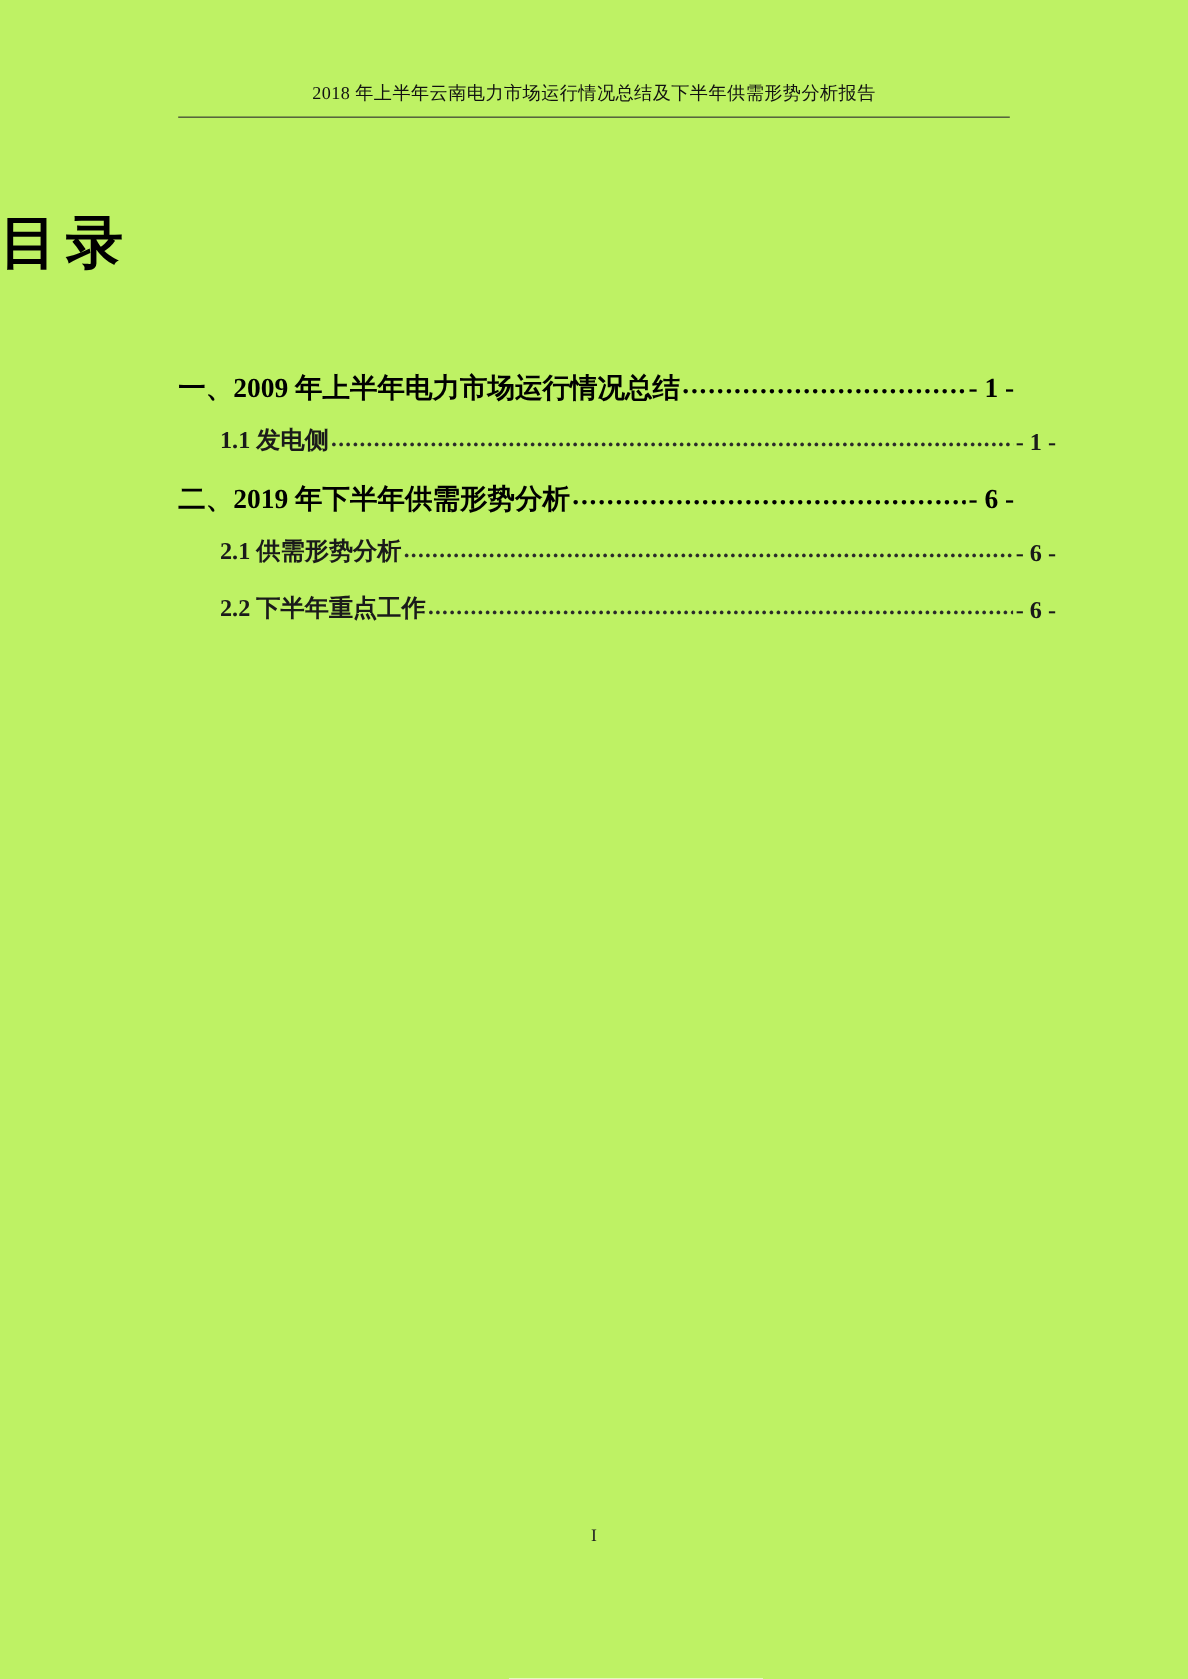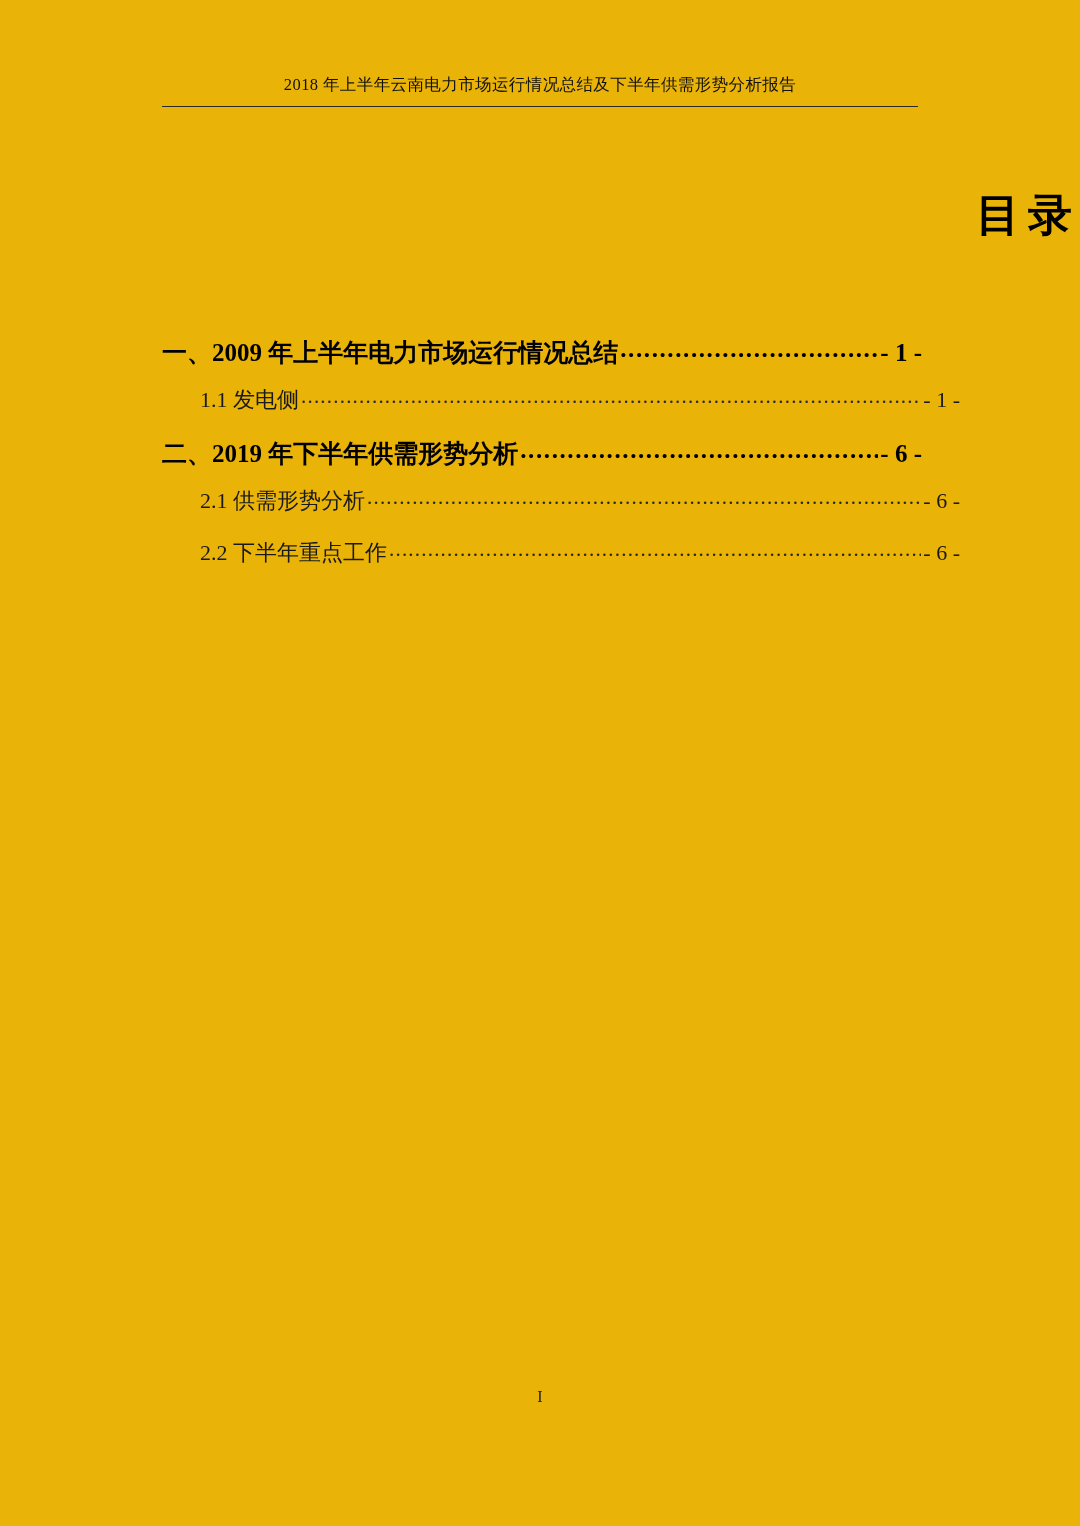--- a/index.html
+++ b/index.html
@@ -9,21 +9,21 @@
   }
   body {
     font-family: "Liberation Serif", "DejaVu Serif", serif;
     color: #1a1a1a;
   }
   .page {
     position: relative;
     width: 1080px;
     height: 1526px;
     margin: 0 auto;
-    background: #eab308;
+    background: #bef264;
     overflow: hidden;
   }
 
   
   .header {
     position: absolute;
     top: 74px;
     left: 0;
     width: 1080px;
     text-align: center;
@@ -43,22 +43,22 @@
     width: 756px;
     border-top: 1px solid #2b2b2b;
   }
 
   
   .toc-title {
     position: absolute;
     top: 186px;
     left: 0;
     width: 1080px;
-    text-align: right;
-    font-size: 44px;
+    text-align: left;
+    font-size: 52px;
     font-weight: bold;
     letter-spacing: 8px;
     color: #000;
   }
 
   
   .toc {
     position: absolute;
     top: 330px;
     left: 162px;
@@ -74,24 +74,25 @@
 
   .toc-row.level1 {
     font-size: 25px;
     font-weight: bold;
     color: #000;
     margin-bottom: 16px;
     margin-top: 6px;
   }
   .toc-row.level2 {
     font-size: 22px;
-    font-weight: normal;
+    font-weight: bold;
     color: #1a1a1a;
     margin-bottom: 22px;
     padding-left: 38px;
+    align-items: flex-end;
   }
 
   .toc-label {
     flex: 0 0 auto;
   }
   .toc-leader {
     flex: 1 1 auto;
     overflow: hidden;
     margin: 0 2px;
     position: relative;

